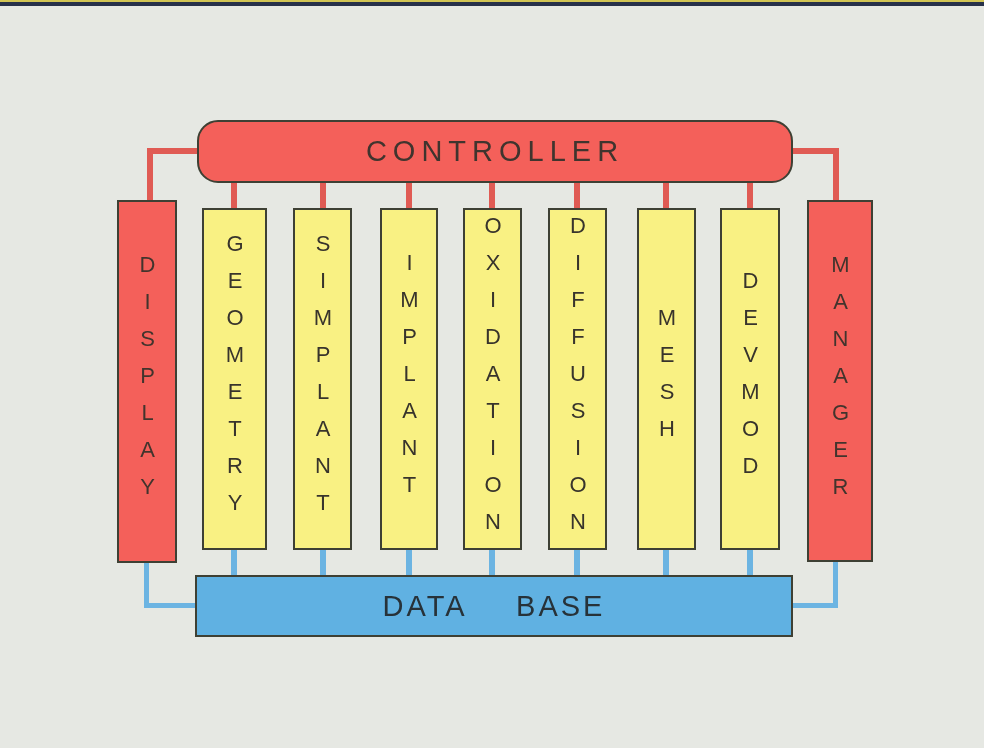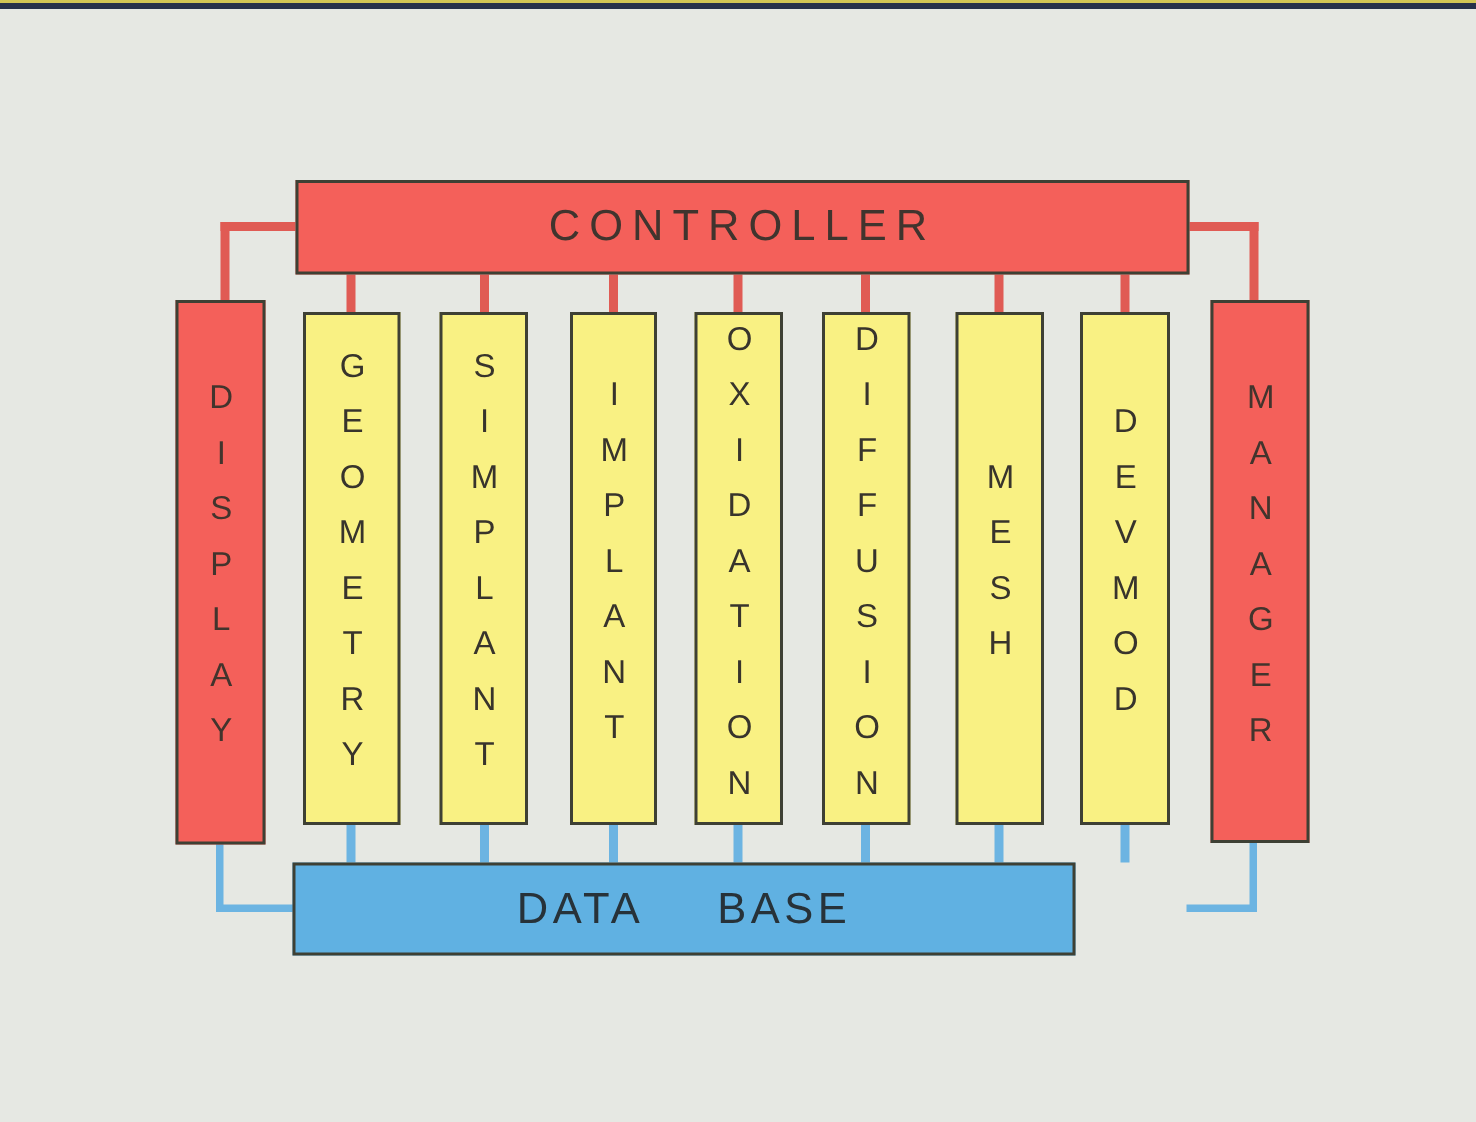--- a/index.html
+++ b/index.html
@@ -26,21 +26,21 @@
   .box{
     position:absolute;
     box-sizing:border-box;
     border:2px solid #3e4034;
     display:flex;align-items:center;justify-content:center;
   }
   .red{background:#f4605a;}
   .yellow{background:#f9f183;}
   .blue{background:#60b1e2;}
 
-  .controller{left:197px;top:120px;width:596px;height:63px;}
+  .controller{left:197px;top:120px;width:596px;height:63px;border-radius:21px;}
   .controller-label{
     font-size:29px;letter-spacing:6px;color:#40342e;white-space:pre;
   }
 
   .display{left:117px;top:200px;width:60px;height:363px;}
   .manager{left:807px;top:200px;width:66px;height:362px;}
 
   .module{top:208px;height:342px;}
   .m-geometry {left:202px;width:65px;}
   .m-simplant {left:293px;width:59px;}
@@ -53,21 +53,21 @@
   .vlabel{
     writing-mode:vertical-rl;
     text-orientation:upright;
     font-size:22px;
     letter-spacing:12px;
     color:#38342c;
     line-height:1;
   }
   .red .vlabel{color:#42342d;}
 
-  .database{left:195px;top:575px;width:522px;height:62px;}
+  .database{left:195px;top:575px;width:598px;height:62px;}
   .database-label{
     font-size:29px;letter-spacing:3px;word-spacing:14px;
     color:#273239;white-space:pre;
   }
 
   .conn{position:absolute;}
   .conn.redline{background:#e05b54;}
   .conn.blueline{background:#6cb4e2;}
 
   

